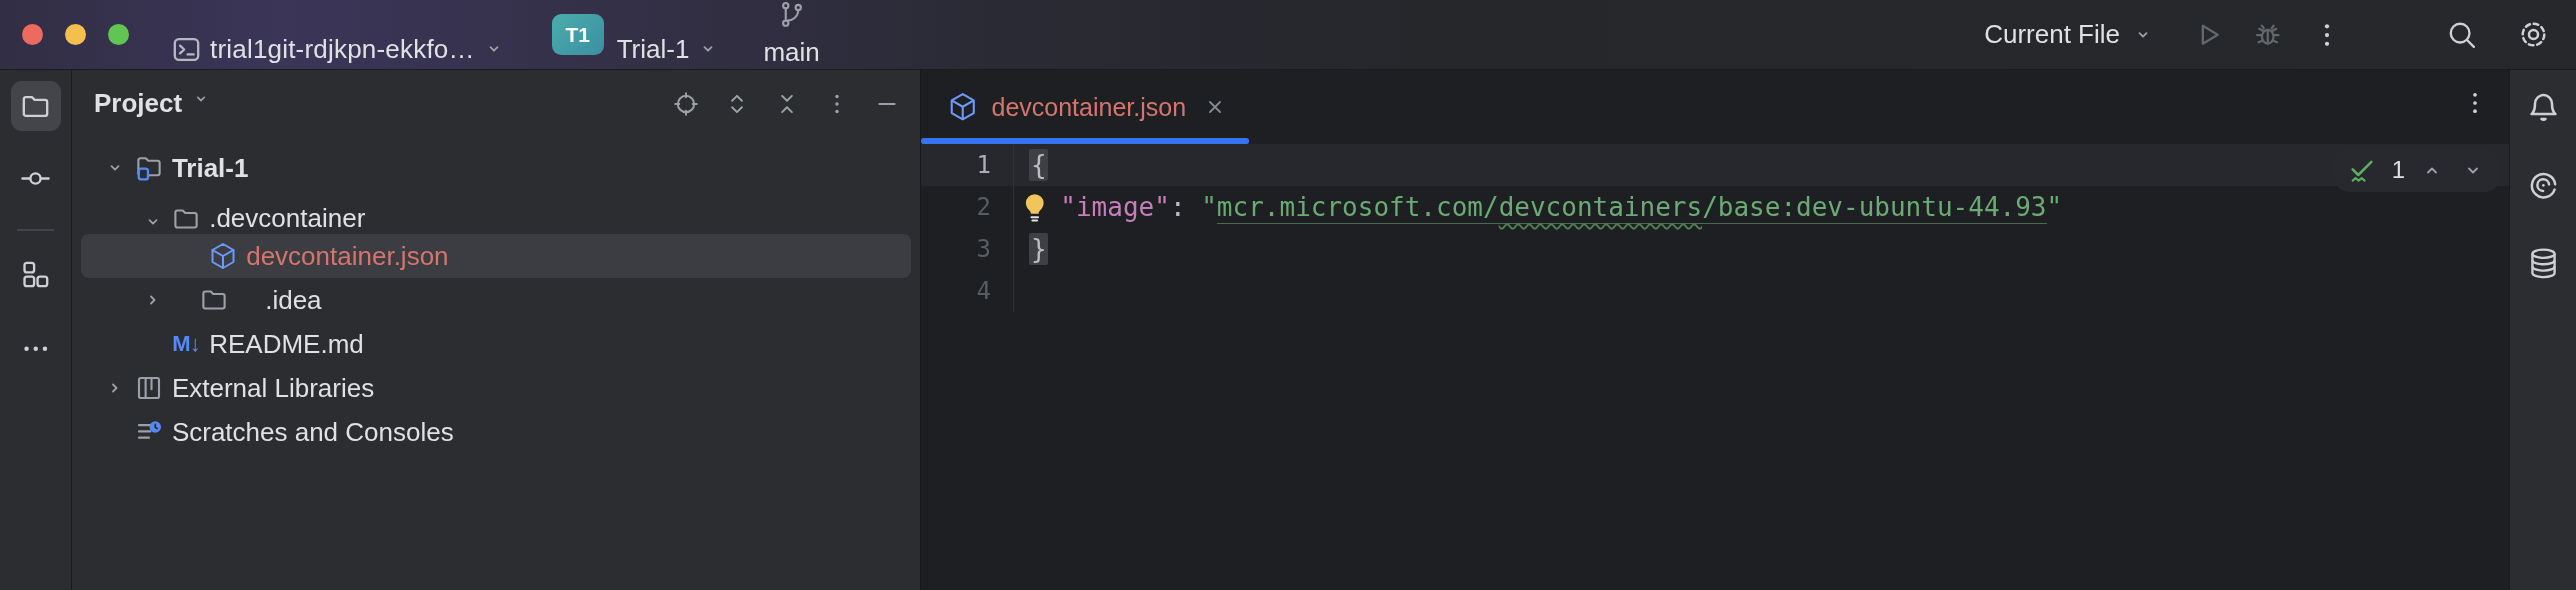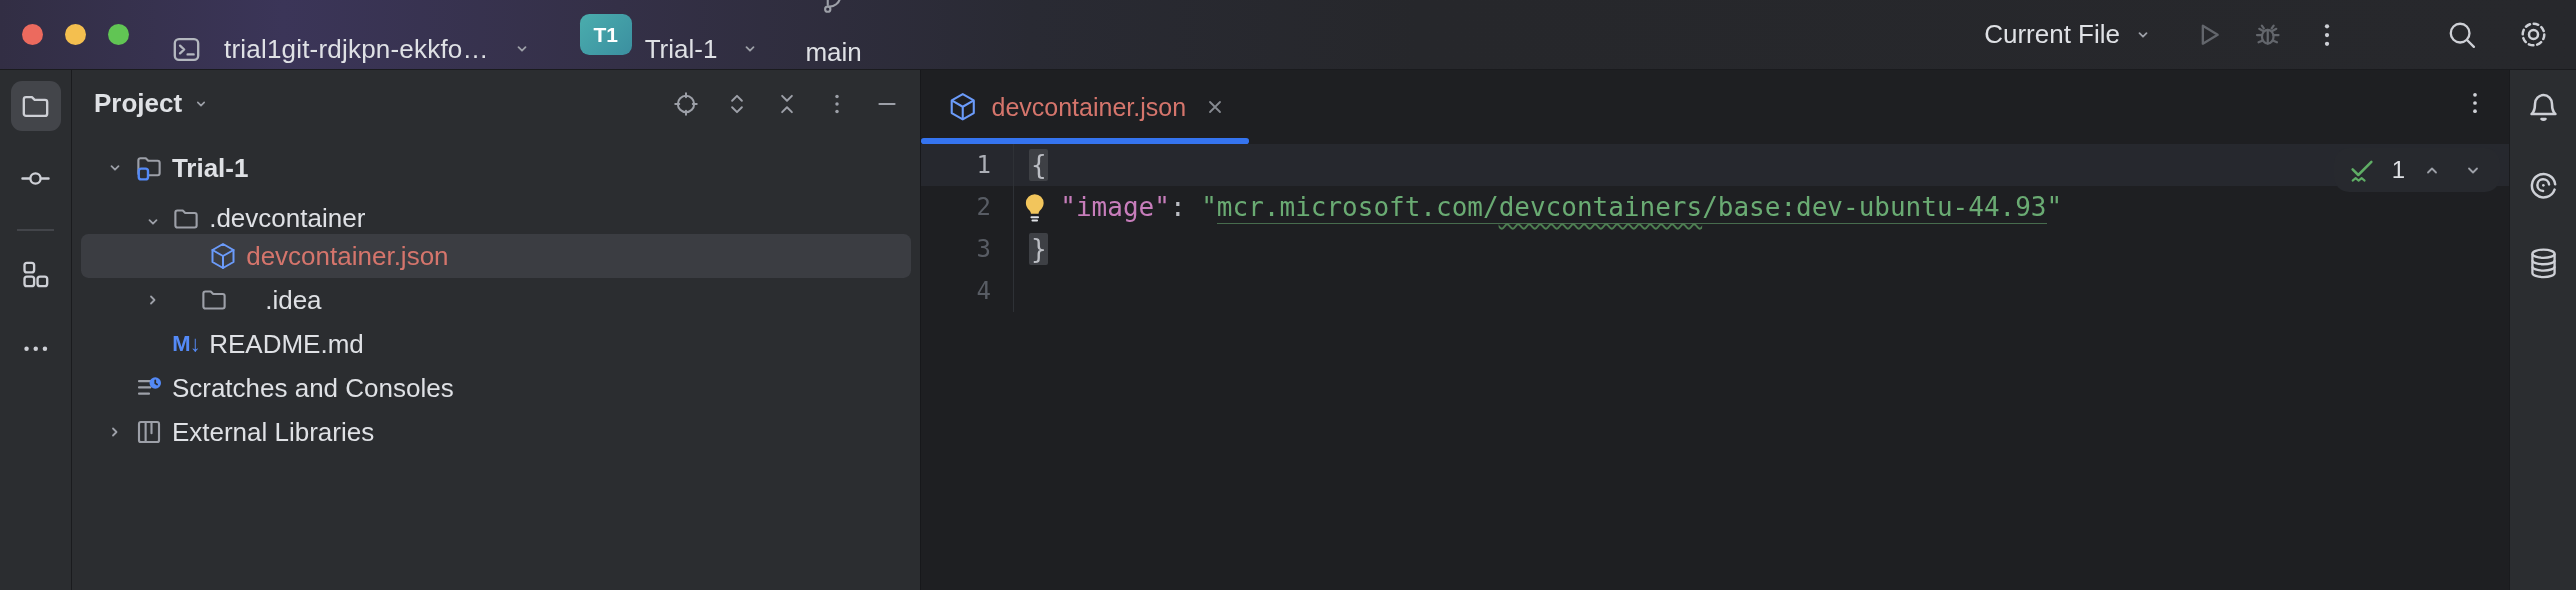--- a/index.html
+++ b/index.html
@@ -6,21 +6,21 @@
   html,body { width:2576px; height:591px; overflow:hidden; }
   body { background:#1E1F22; color:#DFE1E5; font-family:"Liberation Sans", sans-serif; font-size:26px; }
   .app { width:100%; height:100%; display:flex; flex-direction:column; }
 
   
   .titlebar { height:70px; flex:0 0 70px; display:flex; align-items:center; padding:0 13px 0 22px;
     background:linear-gradient(90deg,#322e44 0%,#3b3558 11%,#343047 24%,#292a33 40%,#26272b 55%,#27282c 100%);
     border-bottom:0.9px solid #1A1B1E; }
   .traffic { display:flex; gap:22px; margin-right:41px; }
   .traffic span { width:21px; height:21px; border-radius:50%; display:block; }
-  .tb-group { display:flex; align-items:center; gap:21px; color:#DFE1E5;margin-top:29px; }
+  .tb-group { display:flex; align-items:center; gap:7px; color:#DFE1E5;margin-top:29px; }
   .icon { display:inline-flex; align-items:center; justify-content:center; }
   .icon svg { display:block; }
   .term-icon { color:#B4B8BF; }
   .chev { color:#9DA0A8; }
   .win-title { font-size:26px; letter-spacing:0.2px; }
   .proj-badge { width:52px; height:41px; border-radius:9.3px; background:linear-gradient(135deg,#4aadad,#3b8fa0);
     color:#fff; font-weight:700; font-size:21px; display:flex; align-items:center; justify-content:center; margin-left:46px; }
   .branch-group { margin-left:43px;flex-direction:column; }
   .tb-right { margin-left:auto; display:flex; align-items:center; gap:0; }
   .runcfg { display:flex; align-items:center; gap:11px; color:#DFE1E5; }
@@ -36,21 +36,21 @@
     display:flex; flex-direction:column; align-items:center; color:#CED0D6; }
   .strip-btn { width:50px; height:50px; border-radius:11px; display:flex; align-items:center; justify-content:center; }
   .strip-btn.active { background:#43454A; }
   .strip-div { width:37px; height:1.9px; background:#43454A; }
   .right-strip { width:67px; flex:0 0 67px; background:#2B2D30; border-left:0.9px solid #1A1B1E;
     display:flex; flex-direction:column; align-items:center; padding-top:20.4px; gap:43px; color:#CED0D6; }
 
   
   .panel { width:849px; flex:0 0 849px; background:#2B2D30; border-right:0.9px solid #17181B; display:flex; flex-direction:column; }
   .panel-header { height:67px; flex:0 0 67px; display:flex; align-items:center; padding:0 20.4px 0 22px; }
-  .panel-title { font-weight:700; font-size:26px; display:flex; align-items:center; gap:7.4px; }
+  .panel-title { font-weight:700; font-size:26px; display:flex; align-items:flex-start; gap:7.4px; }
   .panel-actions { margin-left:auto; display:flex; align-items:center; gap:24px; color:#9DA0A8; }
   .tree { padding-top:9.3px; }
   .tree-row { height:44px; display:flex; align-items:center; margin:0 9.3px; border-radius:7.4px; }
   .tree-row.selected { background:#3B3D42; }
   .tree-chev { width:35px; flex:0 0 35px; display:flex; align-items:center; justify-content:center; color:#9DA0A8; }
   .tree-icon { width:31.5px; flex:0 0 31.5px; display:flex; align-items:center; justify-content:center; color:#9DA0A8; margin-right:7.4px; }
   .tree-label { white-space:nowrap; color:#DFE1E5; }
   .tree-label.bold { font-weight:700; }
   .tree-label.salmon { color:#D5756C; }
   .md-glyph { color:#548AF7; font-weight:700; font-size:22px; letter-spacing:-0.9px; }
@@ -307,43 +307,43 @@
             <span class="tree-label">.idea</span>
           </div>
           <div class="tree-row" style="padding-left: 54px;">
             <span class="tree-chev icon"></span>
             <span class="tree-icon icon">
               <span class="md-glyph">M↓</span>
             </span>
             <span class="tree-label">README.md</span>
           </div>
           <div class="tree-row" style="padding-left: 16.7px;">
+            <span class="tree-chev icon">
+              <svg width="24" height="24" viewBox="0 0 24 24" fill="none" stroke="currentColor" stroke-linecap="round" stroke-linejoin="round" stroke-width="1.8">
+                <path d="M10 8.5 13.5 12 10 15.5"></path>
+              </svg>
+            </span>
+            <span class="tree-icon icon">
+              <svg width="30" height="30" viewBox="0 0 24 24" fill="none" stroke="currentColor" stroke-linecap="round" stroke-linejoin="round" stroke-width="1.7">
+                <rect x="4" y="4" width="16" height="16" rx="1.5"></rect>
+                <path d="M9.3 4v16M14 4v9"></path>
+              </svg>
+            </span>
+            <span class="tree-label">External Libraries</span>
+          </div>
+          <div class="tree-row" style="padding-left: 16.7px;">
             <span class="tree-chev icon"></span>
             <span class="tree-icon icon">
               <svg width="30" height="30" viewBox="0 0 24 24" fill="none" stroke="currentColor" stroke-linecap="round" stroke-linejoin="round" stroke-width="1.7">
                 <path d="M4 6.5h10M4 11.5h9M4 16.5h8"></path>
                 <circle cx="17" cy="8" r="4.6" fill="#548AF7" stroke="none"></circle>
                 <path d="M17 5.8v2.4l1.5 1" stroke="#2B2D30" stroke-width="1.4"></path>
               </svg>
             </span>
             <span class="tree-label">Scratches and Consoles</span>
-          </div>
-          <div class="tree-row" style="padding-left: 16.7px;">
-            <span class="tree-chev icon">
-              <svg width="24" height="24" viewBox="0 0 24 24" fill="none" stroke="currentColor" stroke-linecap="round" stroke-linejoin="round" stroke-width="1.8">
-                <path d="M10 8.5 13.5 12 10 15.5"></path>
-              </svg>
-            </span>
-            <span class="tree-icon icon">
-              <svg width="30" height="30" viewBox="0 0 24 24" fill="none" stroke="currentColor" stroke-linecap="round" stroke-linejoin="round" stroke-width="1.7">
-                <rect x="4" y="4" width="16" height="16" rx="1.5"></rect>
-                <path d="M9.3 4v16M14 4v9"></path>
-              </svg>
-            </span>
-            <span class="tree-label">External Libraries</span>
           </div>
         </div>
     </aside>
 
     <section class="editor">
       <div class="tabbar">
         <div class="tab">
           <span class="icon blue-icon">
             <svg width="31.5" height="31.5" viewBox="0 0 24 24" fill="none" stroke="currentColor" stroke-width="1.6" stroke-linejoin="round">
                 <path d="M12 2.4 20.4 7.2v9.6L12 21.6 3.6 16.8V7.2z"></path>

